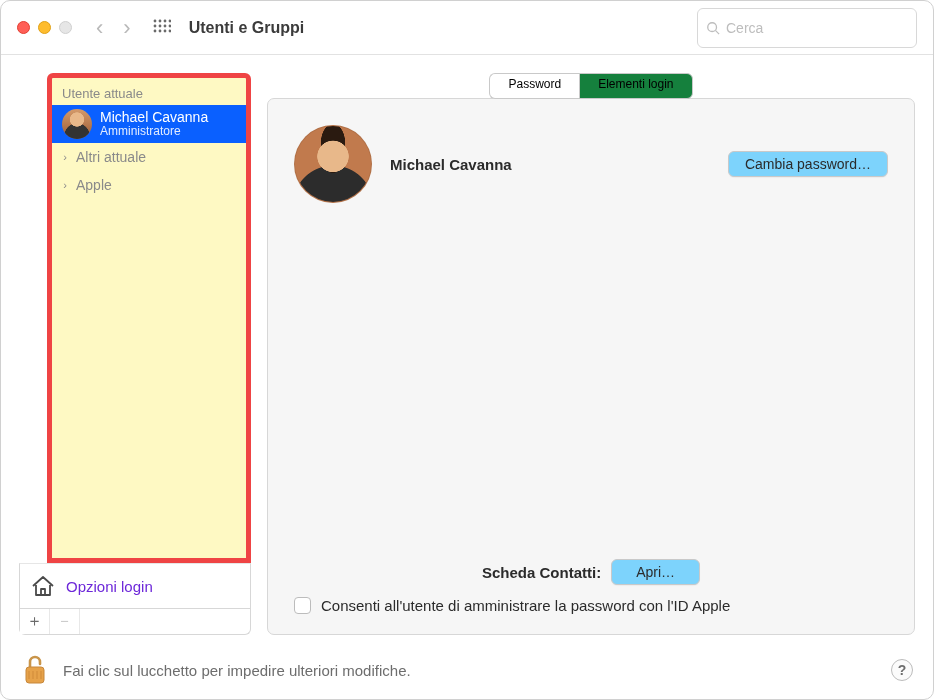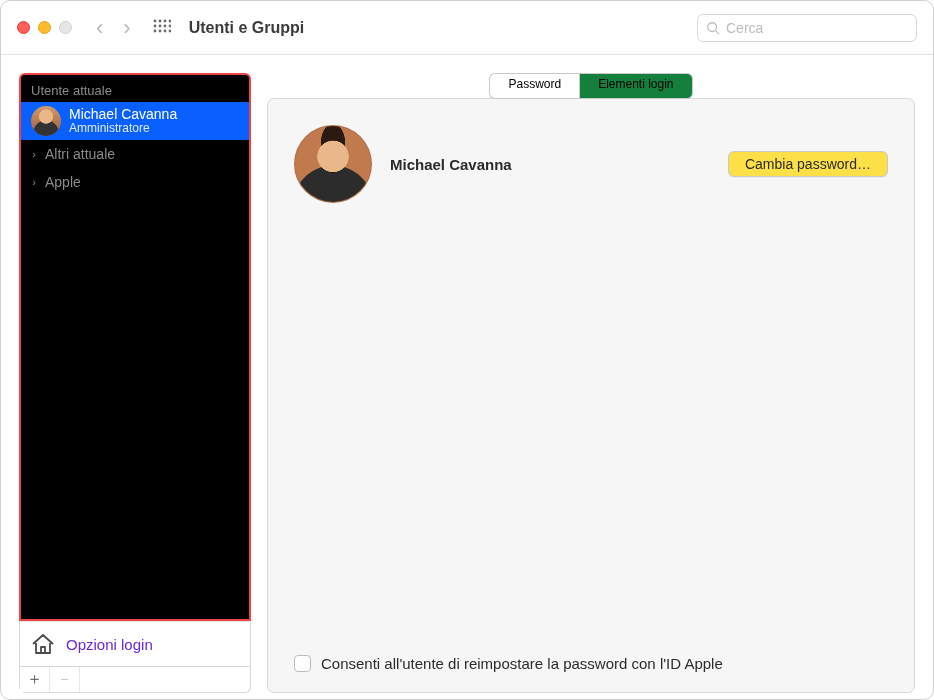--- a/index.html
+++ b/index.html
@@ -10,27 +10,27 @@
 .titlebar { height: 54px; display: flex; align-items: center; padding: 0 16px; border-bottom: 1px solid #e2e2e2; gap: 8px; }
 .traffic { display: flex; gap: 8px; margin-right: 16px; }
 .tl { width: 13px; height: 13px; border-radius: 50%; }
 .tl.red { background: #ff5f57; border: 0.5px solid #e33e32; }
 .tl.yellow { background: #febc2e; border: 0.5px solid #e1a116; }
 .tl.green { background: #e6e6e6; border: 0.5px solid #d0d0d0; }
 .navarrows { display: flex; gap: 20px; color: #b9b9b9; font-size: 22px; font-weight: 300; margin-right: 14px; }
 .navarrows span { cursor: default; }
 .grid-icon { width: 18px; height: 18px; color: #6a6a6a; margin-right: 10px; }
 .title { font-size: 16px; font-weight: 600; color: #3b3b3b; flex: 1; }
-.search { width: 220px; height: 28px; background: #fff; border: 1px solid #d8d8d8; border-radius: 6px; display: flex; align-items: center; padding: 0 8px; color: #bdbdbd; gap: 6px; font-size: 14px; }
+.search { width: 220px; height: 40px; background: #fff; border: 1px solid #d8d8d8; border-radius: 6px; display: flex; align-items: center; padding: 0 8px; color: #bdbdbd; gap: 6px; font-size: 14px; }
 .search svg { flex-shrink: 0; }
 
 .body { flex: 1; display: flex; padding: 18px 18px 6px 18px; gap: 16px; }
 
 .sidebar { width: 232px; display: flex; flex-direction: column; }
-.userlist { flex: 1; border: 2px solid #ef4444; border-radius: 6px 6px 0 0; background: #000000; overflow: hidden; }
+.userlist { flex: 1; border: 5px solid #ef4444; border-radius: 6px 6px 0 0; background: #fef9c3; overflow: hidden; margin-left: 28px; }
 .section-label { font-size: 13px; color: #8a8a8a; padding: 8px 10px 4px 10px; }
 .user-row { display: flex; align-items: center; padding: 4px 10px; gap: 8px; }
 .user-row.selected { background: #0a60ff; color: #fff; }
 .avatar-sm { width: 30px; height: 30px; border-radius: 50%; background: linear-gradient(#d49a6a,#9b5b36); flex-shrink: 0; overflow: hidden; position: relative; }
 .avatar-sm::after { content:""; position:absolute; inset:0; background: radial-gradient(circle at 50% 35%, #e8b88a 0 28%, transparent 30%), radial-gradient(circle at 50% 90%, #333 0 40%, transparent 42%); }
 .user-text { display: flex; flex-direction: column; line-height: 1.15; }
 .user-name { font-size: 14px; font-weight: 500; }
 .user-role { font-size: 12px; opacity: 0.88; }
 .expand-row { display: flex; align-items: center; gap: 6px; padding: 6px 8px; color: #8a8a8a; font-size: 14px; cursor: default; }
 .expand-row .chev { font-size: 11px; width: 10px; text-align: center; }
@@ -56,21 +56,21 @@
 .avatar-lg { width: 78px; height: 78px; border-radius: 50%; background: #c17a4d; flex-shrink: 0; overflow: hidden; position: relative; border: 1px solid rgba(0,0,0,0.08); }
 .avatar-lg::after { content:""; position:absolute; inset:0; background:
   radial-gradient(circle at 50% 40%, #e8b88a 0 26%, transparent 27%),
   radial-gradient(circle at 50% 52%, #2a1a10 0 13%, transparent 14%),
   radial-gradient(circle at 40% 36%, #2a1a10 0 3%, transparent 4%),
   radial-gradient(circle at 60% 36%, #2a1a10 0 3%, transparent 4%),
   radial-gradient(circle at 50% 105%, #2c2c2c 0 45%, transparent 46%),
   radial-gradient(ellipse at 50% 22%, #2a1a10 0 22%, transparent 23%);
 }
 .full-name { font-size: 15px; font-weight: 700; color: #2b2b2b; flex: 1; }
-.btn { background: #fde047; border: 1px solid #c9c9c9; border-radius: 6px; padding: 4px 16px; font-size: 14px; color: #2b2b2b; box-shadow: 0 1px 1px rgba(0,0,0,0.04); cursor: pointer; }
+.btn { background: #7dd3fc; border: 1px solid #c9c9c9; border-radius: 6px; padding: 4px 16px; font-size: 14px; color: #2b2b2b; box-shadow: 0 1px 1px rgba(0,0,0,0.04); cursor: pointer; }
 
 .spacer { flex: 1; }
 
 .bottom-controls { display: flex; flex-direction: column; gap: 12px; }
 .row { display: flex; align-items: center; gap: 10px; }
 .contacts-row { justify-content: center; }
 .contacts-label { font-size: 15px; font-weight: 600; color: #2b2b2b; }
 .checkbox { width: 17px; height: 17px; border: 1px solid #bcbcbc; border-radius: 4px; background: #fff; flex-shrink: 0; display:flex; align-items:center; justify-content:center; }
 .checkbox.checked-disabled { background: #f0f0f0; }
 .checkbox.checked-disabled::after { content: "✓"; color: #b8b8b8; font-size: 13px; font-weight: 700; }
@@ -164,24 +164,40 @@
       <div class="panel">
         <div class="panel-top">
           <div class="avatar-lg"></div>
           <div class="full-name">Michael Cavanna</div>
           <button class="btn">Cambia password…</button>
         </div>
 
         <div class="spacer"></div>
 
         <div class="bottom-controls">
+          <div class="row contacts-row">
+            <span class="contacts-label">Scheda Contatti:</span>
+            <button class="btn" style="padding:4px 24px">Apri…</button>
+          </div>
           <div class="row">
             <div class="checkbox"></div>
-            <span class="check-label">Consenti all'utente di reimpostare la password con l'ID Apple</span>
+            <span class="check-label">Consenti all'utente di amministrare la password con l'ID Apple</span>
           </div>
         </div>
       </div>
     </div>
 
   </div>
 
+  <div class="footer">
+    <svg class="lock" viewBox="0 0 28 34">
+      <path d="M9 14 V9 a5 5 0 0 1 10 0 V11" fill="none" stroke="#c9954a" stroke-width="2.6" stroke-linecap="round"></path>
+      <rect x="5" y="14" width="18" height="16" rx="3" fill="#e6a24a" stroke="#c7873a"></rect>
+      <line x1="8" y1="18" x2="8" y2="26" stroke="#d08a38" stroke-width="1"></line>
+      <line x1="12" y1="18" x2="12" y2="26" stroke="#d08a38" stroke-width="1"></line>
+      <line x1="16" y1="18" x2="16" y2="26" stroke="#d08a38" stroke-width="1"></line>
+      <line x1="20" y1="18" x2="20" y2="26" stroke="#d08a38" stroke-width="1"></line>
+    </svg>
+    <span class="footer-text">Fai clic sul lucchetto per impedire ulteriori modifiche.</span>
+    <div class="help">?</div>
+  </div>
 
 </div>
 
 </body></html>

